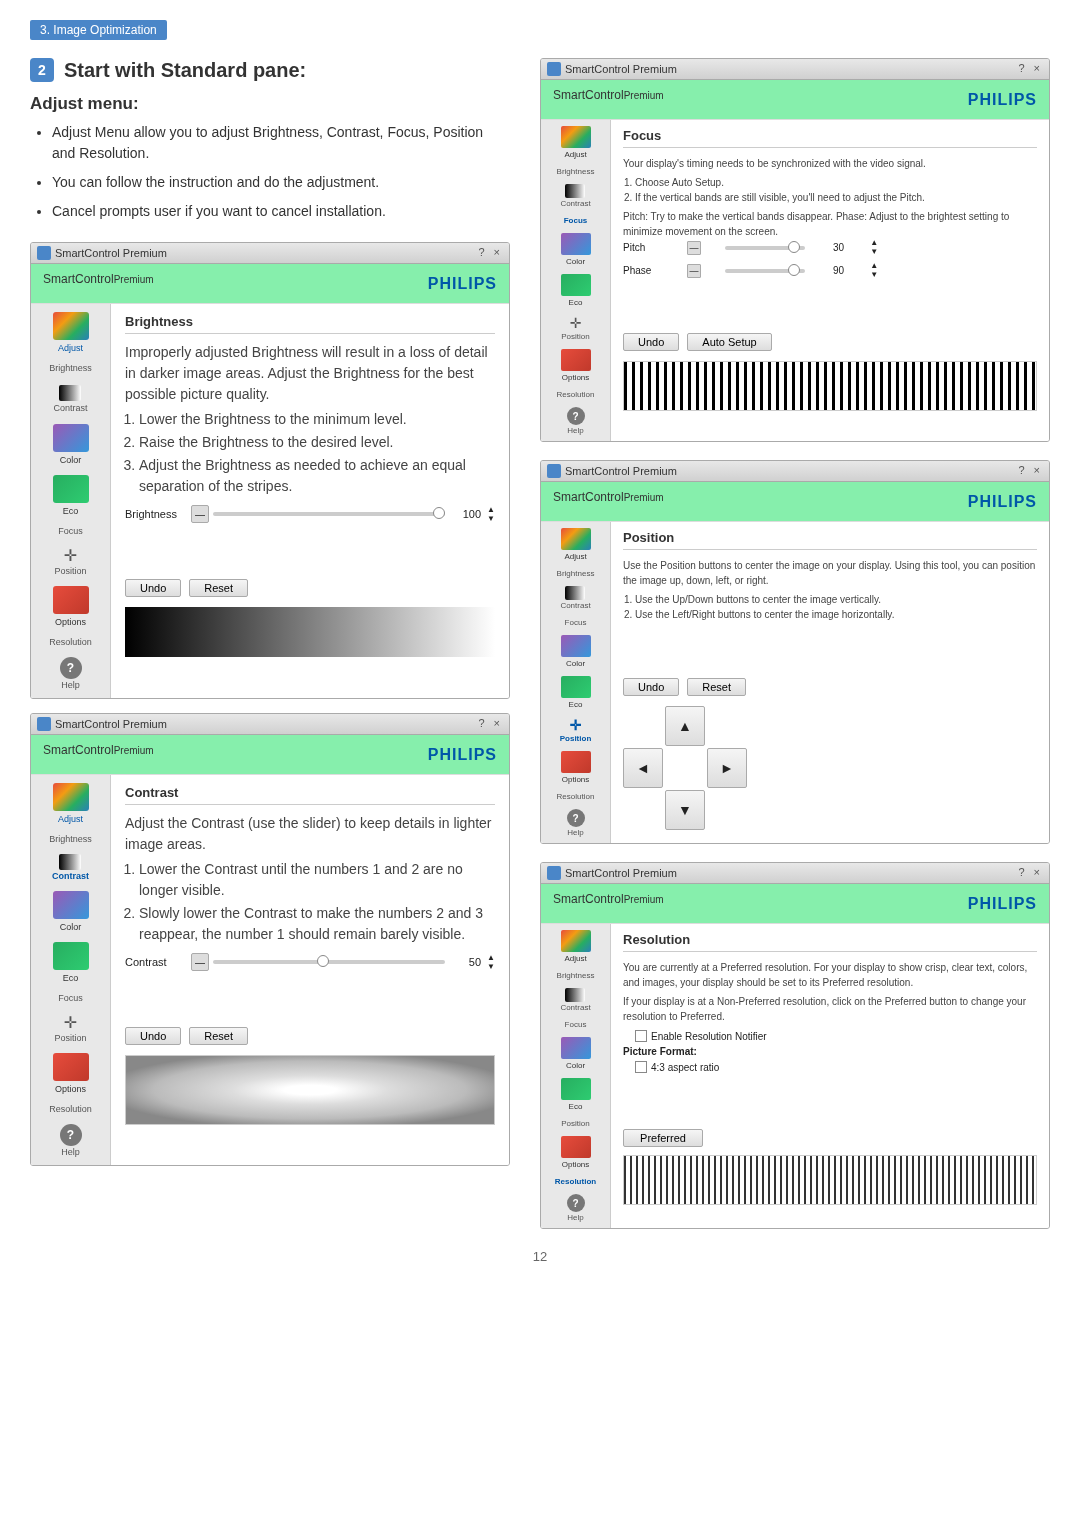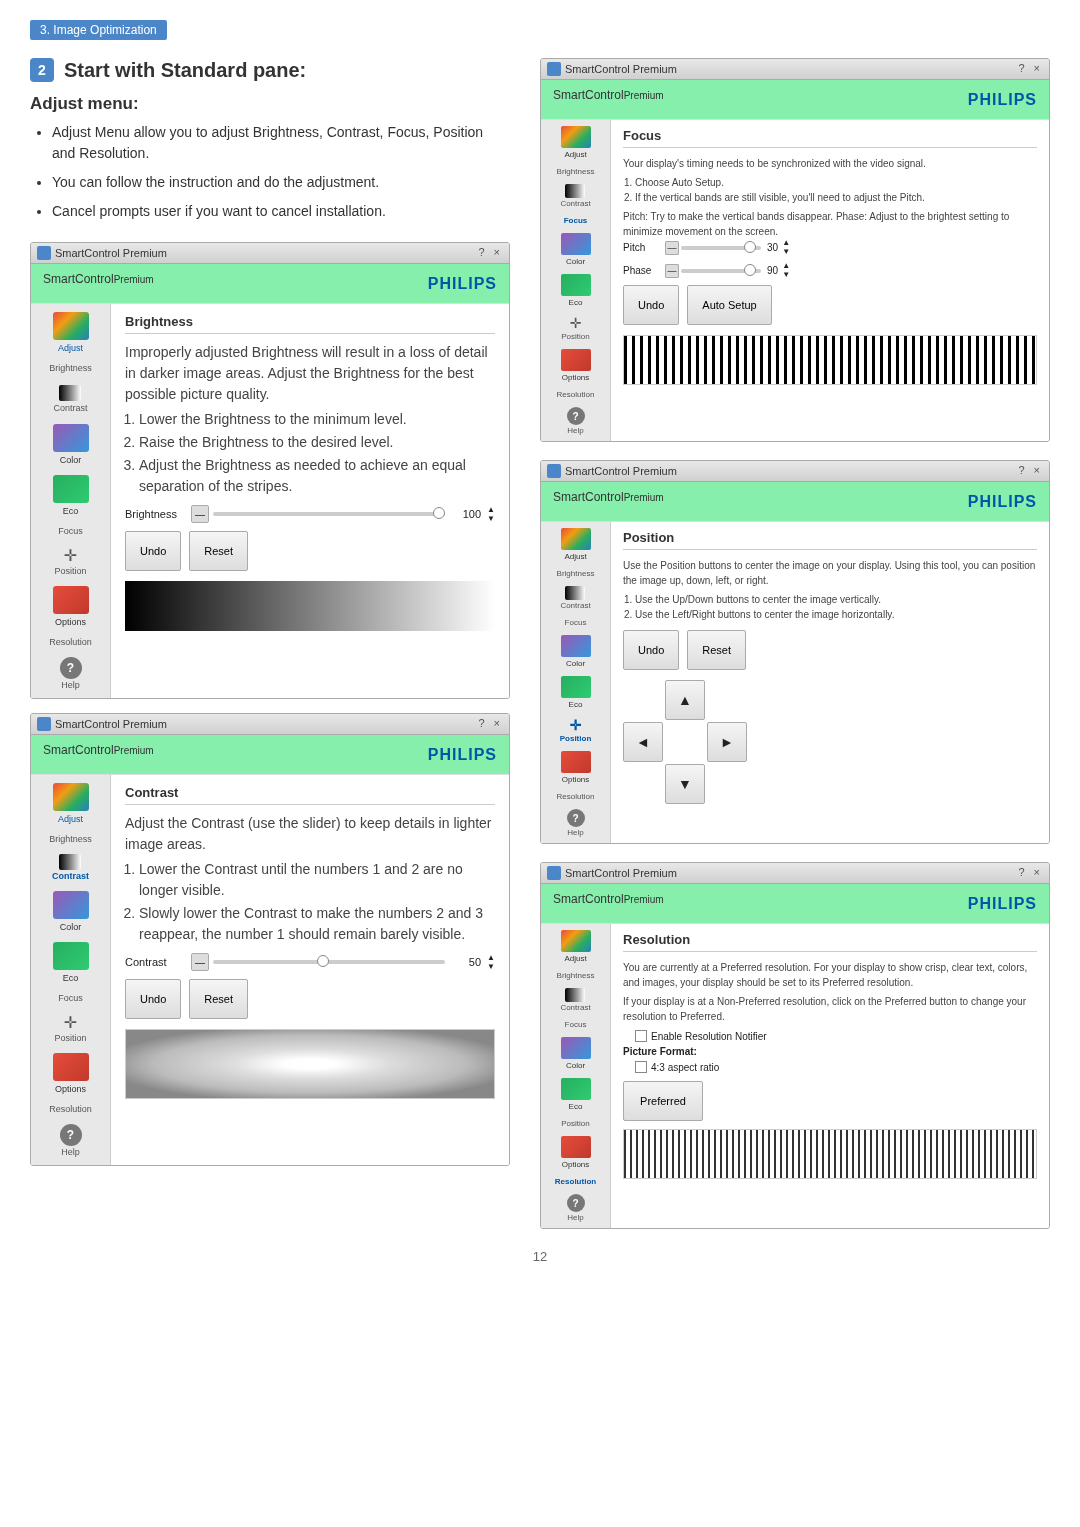--- a/index.html
+++ b/index.html
@@ -278,24 +278,25 @@
     }
 
     .sc-buttons {
       display: flex;
       gap: 8px;
       margin-bottom: 10px;
     }
     .sc-btn {
       border: 1px solid #aaa;
       background: linear-gradient(to bottom, #f5f5f5, #ddd);
-      padding: 13px 14px;
+      padding: 2px 14px;
       font-size: 11px;
       cursor: pointer;
       border-radius: 2px;
+      margin-top: 48px;
     }
 
     
     .gradient-bar {
       height: 50px;
       background: linear-gradient(to right, #000, #333, #666, #999, #ccc, #fff);
       margin-top: 6px;
     }
 
     
@@ -376,21 +377,21 @@
       background: repeating-linear-gradient(
         to right,
         #333 0px, #333 2px, #fff 2px, #fff 6px
       );
       border: 1px solid #ccc;
     }
     .sc-focus-desc { font-size: 10px; color: #444; line-height: 1.5; }
     .sc-pitch-row {
       display: flex;
       align-items: center;
-      gap: 2px;
+      gap: 24px;
       margin-bottom: 6px;
       font-size: 11px;
     }
     .sc-pitch-label { width: 40px; font-size: 10px; }
 
     .checkbox-row {
       display: flex;
       align-items: center;
       gap: 4px;
       font-size: 10px;

